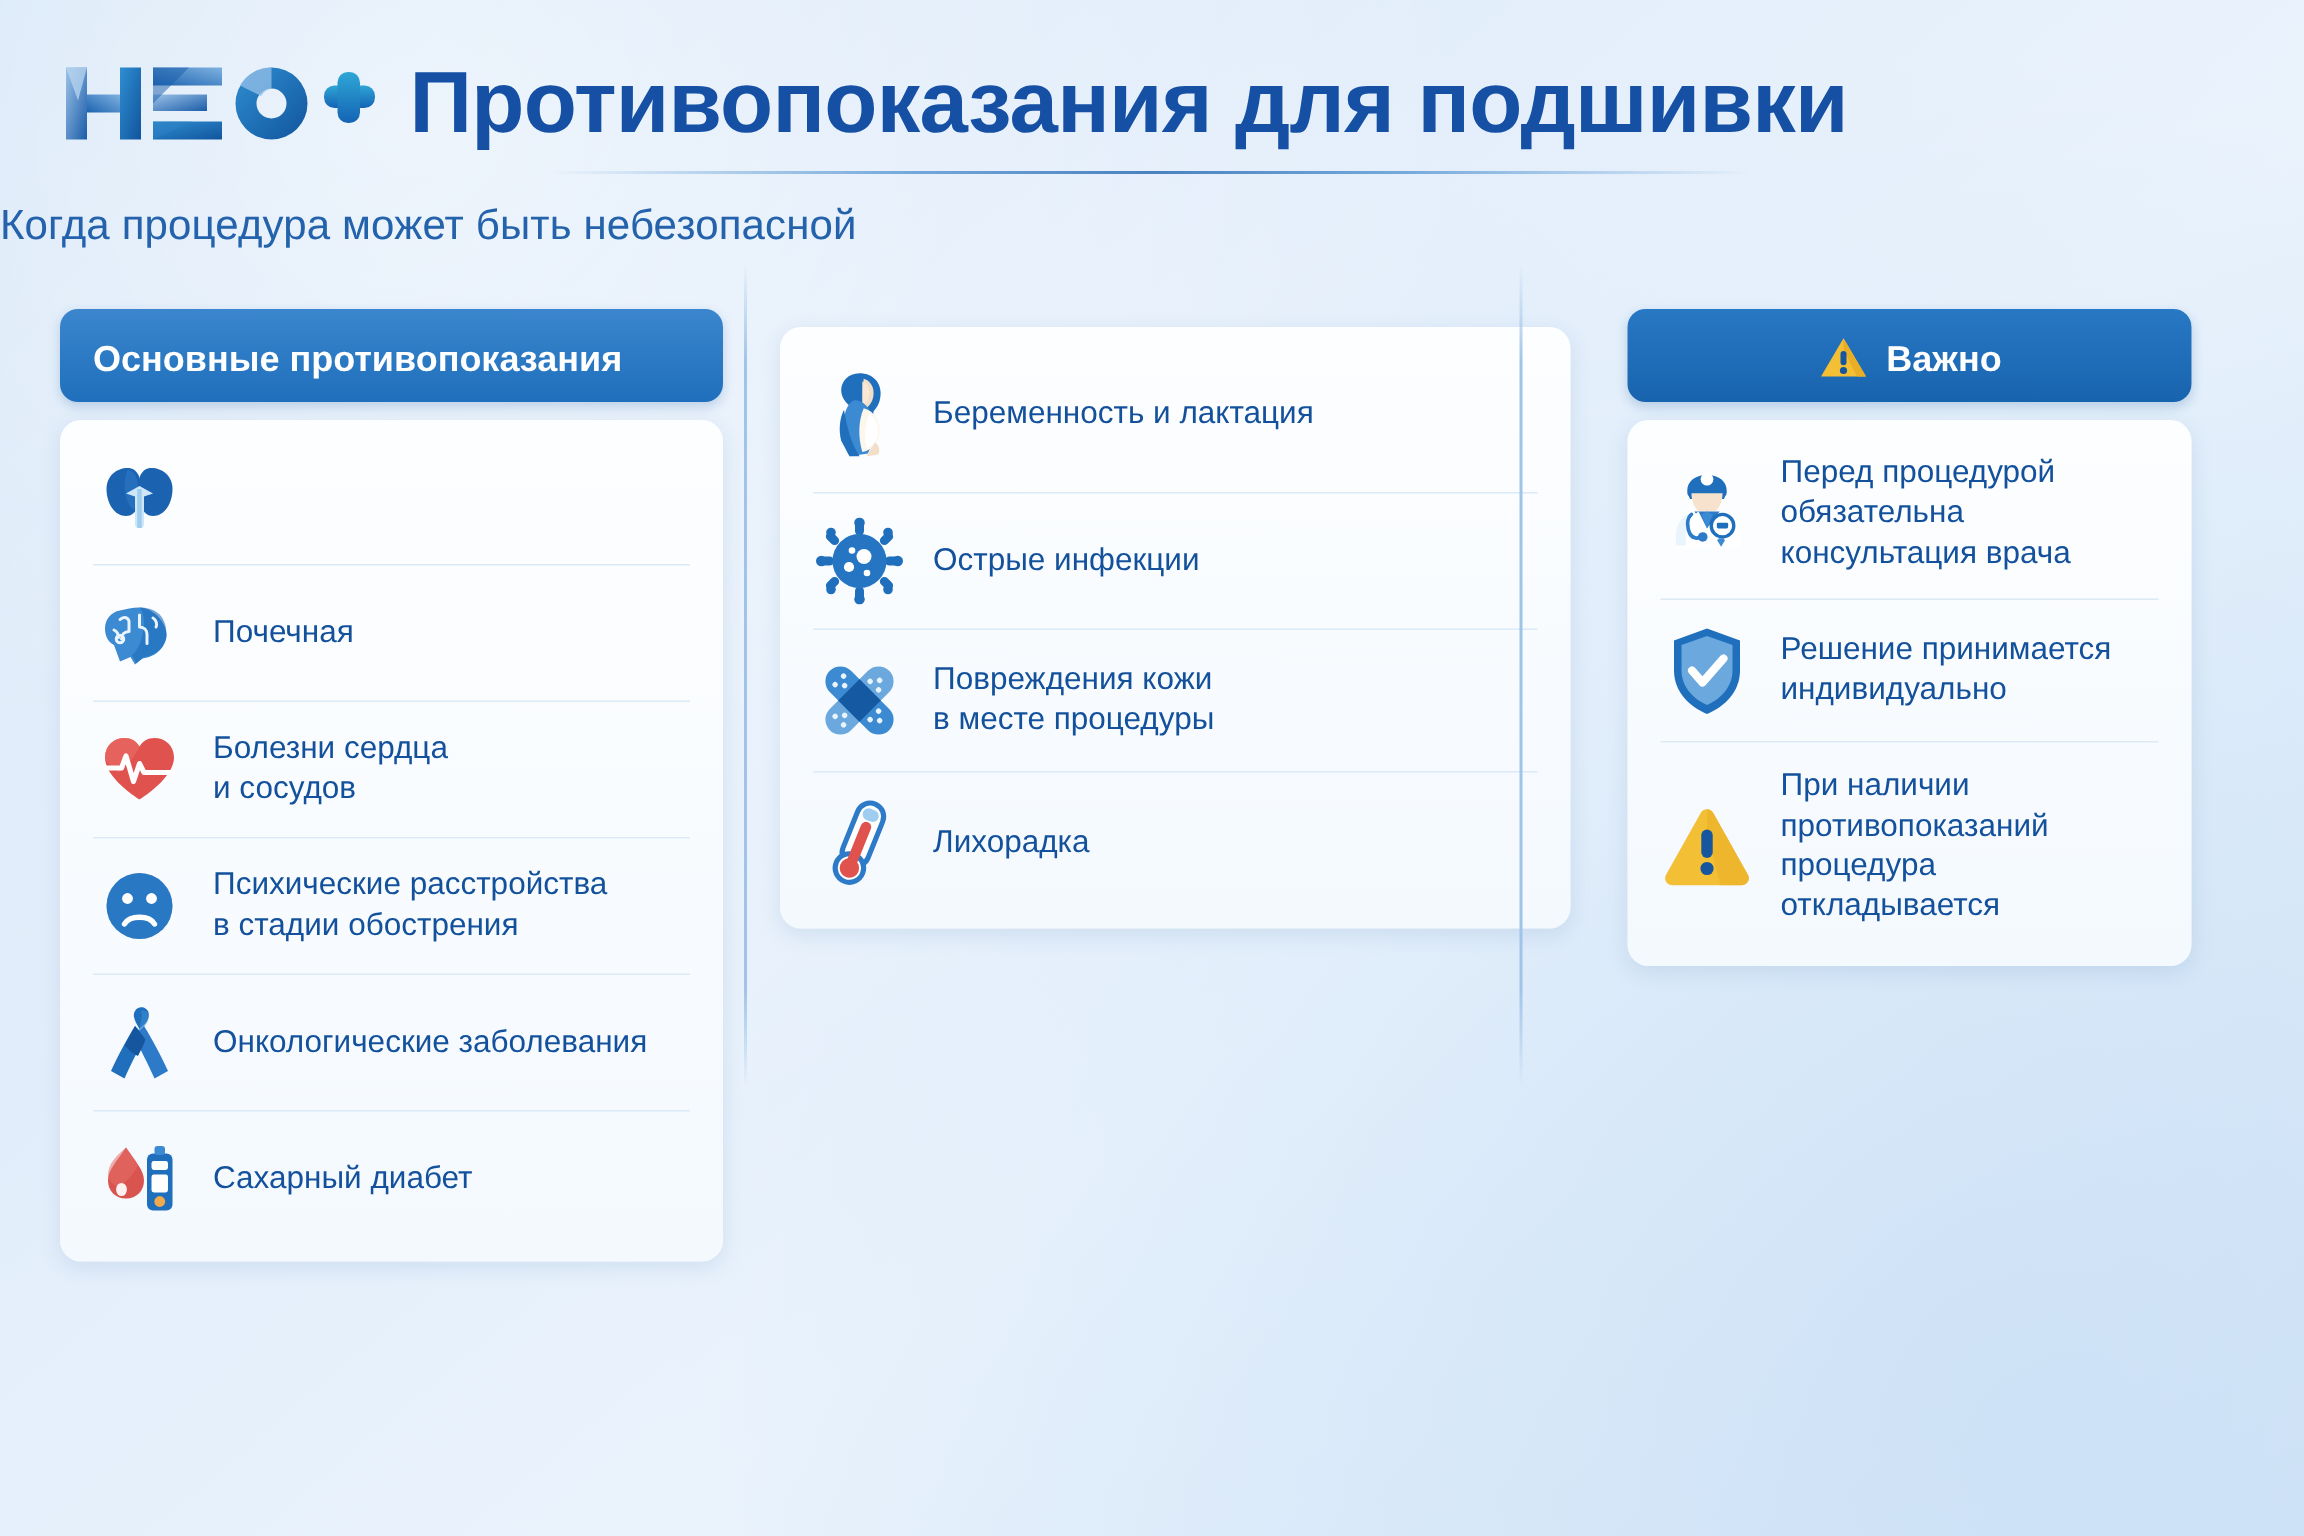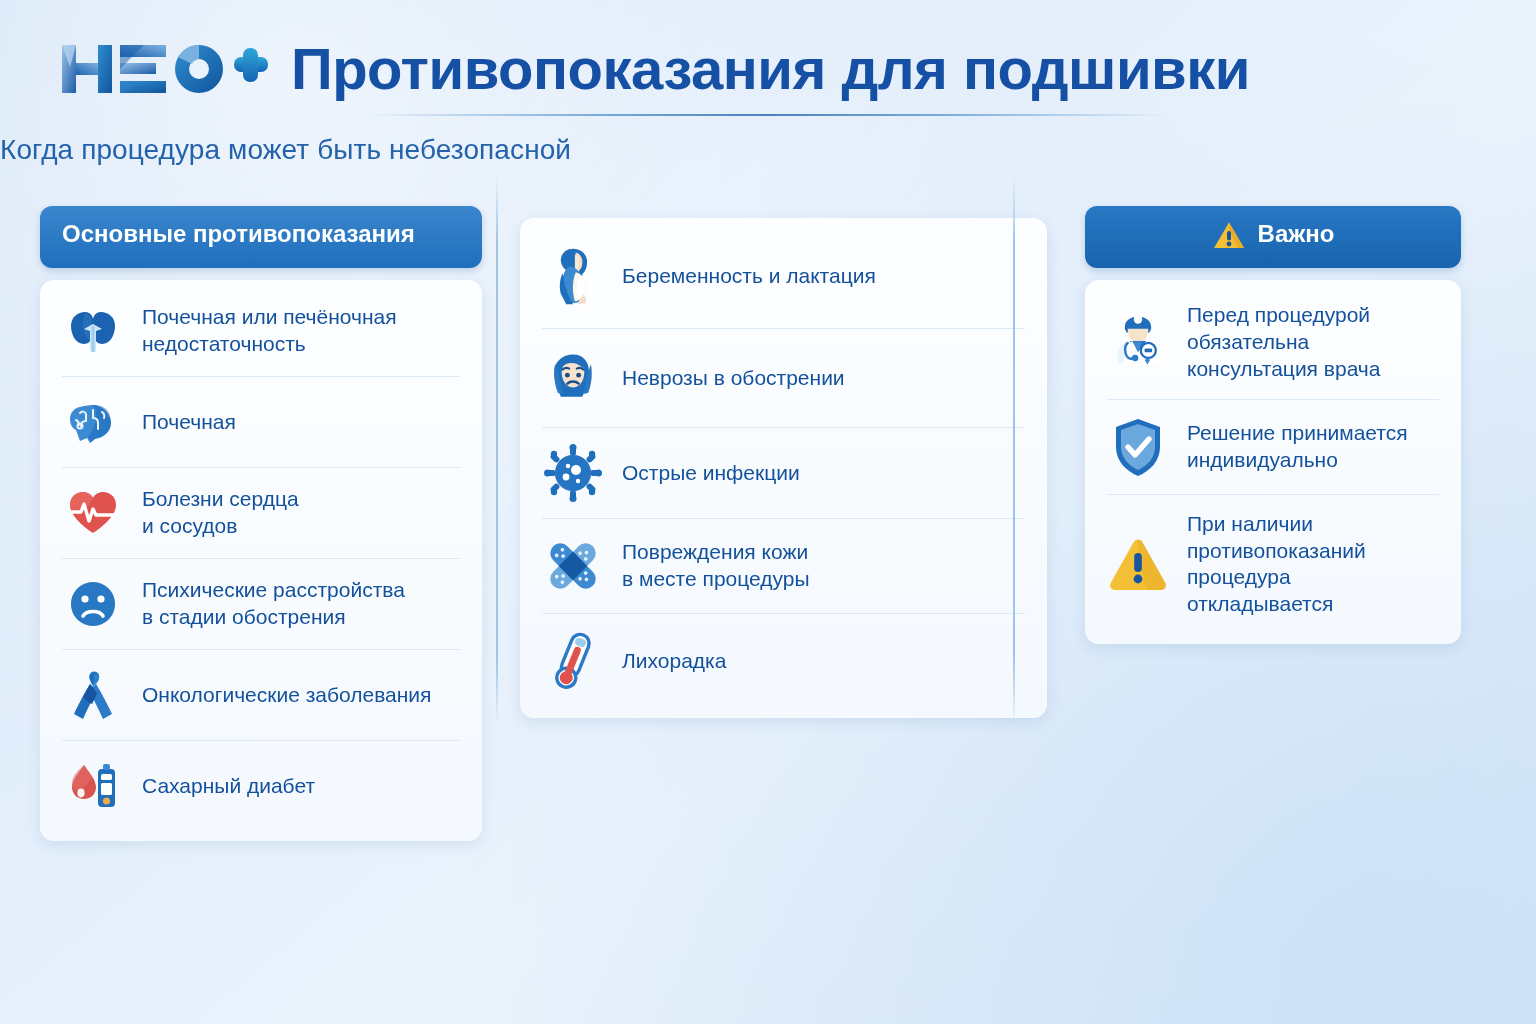--- a/index.html
+++ b/index.html
@@ -14,21 +14,21 @@
   body::before{
     content:"";
     position:absolute; inset:0;
     background: radial-gradient(circle at 18% 8%, rgba(255,255,255,.55), rgba(255,255,255,0) 45%),
                 radial-gradient(circle at 88% 92%, rgba(186,214,243,.45), rgba(255,255,255,0) 55%);
     pointer-events:none;
   }
 
   
   .header{ position:relative; padding:38px 0 0 0; }
-  .title-row{ display:flex; align-items:center; justify-content:flex-start; padding-left:40px; gap:18px;margin-left:18px; }
+  .title-row{ display:flex; align-items:center; justify-content:flex-start; padding-left:40px; gap:18px; }
   .logo{ display:flex; align-items:center; gap:2px; height:62px; }
   .logo svg{ display:block; }
   .main-title{
     font-size:58px; font-weight:bold; letter-spacing:-.5px;
     color:#1550a5; line-height:1.02; white-space:nowrap;
   }
   .rule{
     margin:14px auto 0 auto; width:800px; height:2px;
     background: linear-gradient(90deg, rgba(80,140,205,0) 0%, #5e9bd4 30%, #2e6fb5 50%, #5e9bd4 70%, rgba(80,140,205,0) 100%);
     opacity:.85;
@@ -52,21 +52,21 @@
   .v-divider.d2{ left:1013px; }
 
   .col{ display:flex; flex-direction:column; }
   .col-1{ width:442px; }
   .col-2{ width:527px; }
   .col-3{ width:376px; }
 
   .card-header{
     border-radius:12px;
     padding:14px 22px;
-    display:flex; align-items:flex-start; gap:12px;
+    display:flex; align-items:flex-end; gap:12px;
     color:#ffffff; font-size:24px; font-weight:bold;
     box-shadow:0 3px 7px rgba(30,90,160,.22);
     background:linear-gradient(180deg,#3b86cd 0%, #1f6fbc 100%);
     min-height:62px;
   }
   .card-header.dark{ background:linear-gradient(180deg,#2878c4 0%, #1863ae 100%); }
   .card-header.center{ justify-content:center; }
 
   .card-body{
     margin-top:12px;
@@ -155,21 +155,20 @@
         <span class="ico">
           <svg width="58" height="58" viewBox="0 0 58 58">
             <path d="M21 10c7 0 9 7 9 14s-2 18-10 18S7 33 7 24 14 10 21 10z" fill="#1b62b0"></path>
             <path d="M37 10c-7 0-9 7-9 14s2 18 10 18 13-9 13-18-7-14-14-14z" fill="#1b62b0"></path>
             <path d="M21 11c5 1 7 6 7 12 0 5-1 11-3 15-4-3-6-10-6-16 0-4 .6-8 2-11z" fill="#2d7ac9" opacity=".55"></path>
             <rect x="26" y="24" width="6" height="26" rx="2.5" fill="#cfe6f8"></rect>
             <path d="M29 22l-9 5 9 3 9-3z" fill="#cfe6f8"></path>
             <rect x="27.5" y="24" width="3" height="26" fill="#9ecdf0"></rect>
           </svg>
         </span>
-        <span class="txt">Почечная или печёночная недостаточность</span>
       </div>
 
       <div class="item">
         <span class="ico">
           <svg width="58" height="58" viewBox="0 0 58 58">
             <path d="M16 14c-6 1-10 6-10 12 0 5 2 9 6 11l4 11 7-3 3 5 5-4c9-1 16-8 16-16S38 12 29 12c-5 0-9 1-13 2z" fill="#3b8ad2"></path>
             <path d="M29 12c9 0 18 4 18 18 0 7-6 14-15 15l-5 4-3-5c6-6 8-15 8-22 0-4-1-8-3-10z" fill="#1e6cba" opacity=".6"></path>
             <g stroke="#eaf4fd" stroke-width="2" fill="none" stroke-linecap="round">
               <path d="M16 20c2-2 5-2 6 1M22 21v7M22 28c-3 0-5 2-5 5"></path>
               <path d="M29 17v8M29 25c3 0 5 2 5 5M34 30v6"></path>
@@ -251,36 +250,20 @@
             <path d="M30 26c6 1 10 5 12 12 2 8 1 18-3 26l-13 2c-5-8-6-18-4-27 1-7 4-12 8-13z" fill="#3b8ad2"></path>
             <path d="M36 32c8 2 12 10 11 18-1 7-6 12-12 13-3-10-3-22 1-31z" fill="#fdf6ec"></path>
             <path d="M40 36c5 3 7 9 6 15-1 5-4 8-8 9-2-8-1-17 2-24z" fill="#ffffff"></path>
             <path d="M22 33c-3 6-4 14-2 22l6 11h7c-6-9-9-21-11-33z" fill="#1f6fbc"></path>
             <path d="M44 56c3 2 4 6 2 9l-8 1c2-4 4-7 6-10z" fill="#f3dfc9"></path>
           </svg>
         </span>
         <span class="txt">Беременность и лактация</span>
       </div>
 
-      <div class="item">
-        <span class="ico">
-          <svg width="66" height="66" viewBox="0 0 66 66">
-            <path d="M33 8c11 0 17 8 17 18 0 6-1 12-3 17l-4 10H20l-4-11c-2-5-3-10-3-16C13 16 22 8 33 8z" fill="#1f6fbc"></path>
-            <path d="M33 14c8 0 12 6 12 13 0 8-4 16-12 16s-12-8-12-16c0-7 4-13 12-13z" fill="#f7e3cd"></path>
-            <path d="M21 13c5-5 17-5 22 0 2 3 2 7 1 10-3-4-8-6-13-6-4 0-8 2-10 5-1-3-1-7 0-9z" fill="#1f6fbc"></path>
-            <path d="M14 18c-2 10-1 21 3 31l5 1-3-16z" fill="#2a78c4"></path>
-            <path d="M52 18c2 10 1 21-3 31l-5 1 3-16z" fill="#2a78c4"></path>
-            <circle cx="27" cy="30" r="2.6" fill="#1b4f86"></circle>
-            <circle cx="39" cy="30" r="2.6" fill="#1b4f86"></circle>
-            <path d="M27 39c3-3 9-3 12 0" stroke="#1b4f86" stroke-width="2.6" fill="none" stroke-linecap="round"></path>
-            <path d="M22 24c2-2 5-2 7-1M37 23c2-1 5-1 7 1" stroke="#1b4f86" stroke-width="2.2" fill="none" stroke-linecap="round"></path>
-          </svg>
-        </span>
-        <span class="txt">Неврозы в обострении</span>
-      </div>
 
       <div class="item">
         <span class="ico">
           <svg width="58" height="58" viewBox="0 0 58 58">
             <g fill="#1f6fbc">
               <rect x="26" y="2" width="6" height="10" rx="3"></rect>
               <rect x="26" y="46" width="6" height="10" rx="3"></rect>
               <rect x="2" y="26" width="10" height="6" rx="3"></rect>
               <rect x="46" y="26" width="10" height="6" rx="3"></rect>
               <rect x="8" y="9" width="6" height="10" rx="3" transform="rotate(-45 11 14)"></rect>

